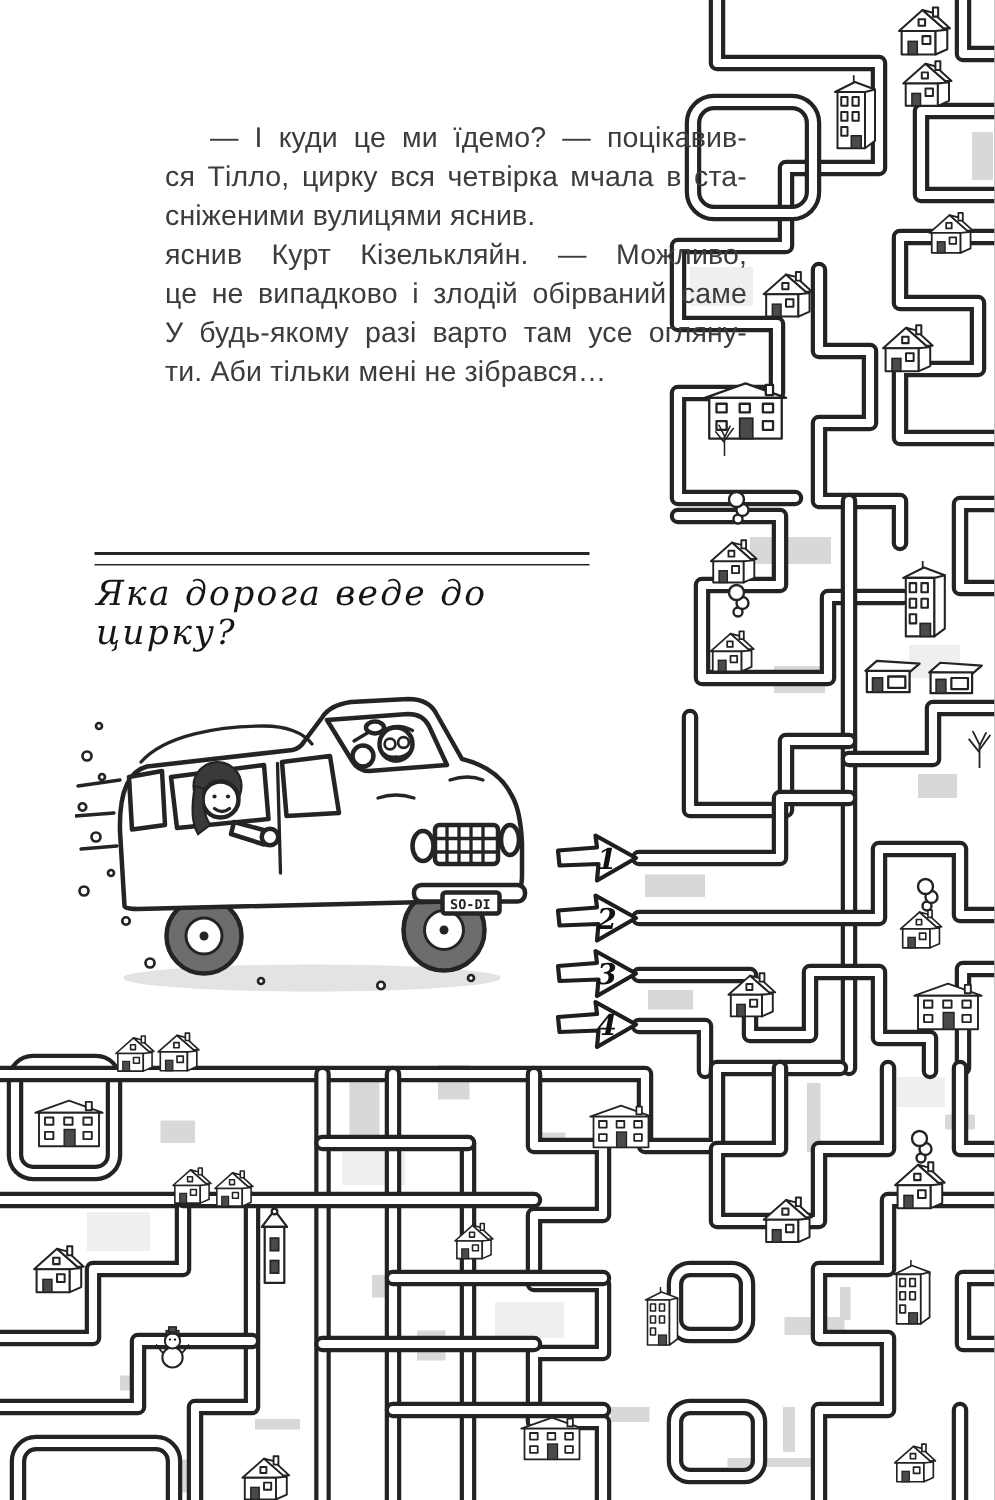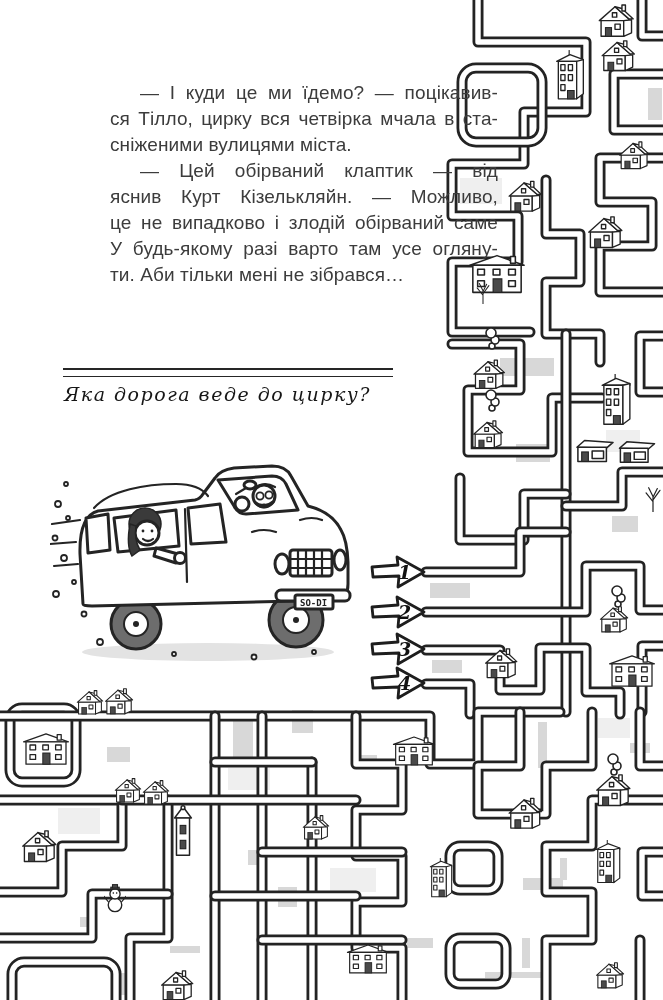--- a/index.html
+++ b/index.html
@@ -8,21 +8,21 @@
   
   .story{position:absolute;left:63px;top:80px;width:388px;color:#3c3c3c;
          font-size:19px;line-height:26px;letter-spacing:.1px;margin-left:47px;}
   .ln{white-space:nowrap;}
   .jl{text-align:justify;text-align-last:justify;}
   .ind{padding-left:30px;}
   
   .rule{position:absolute;left:63px;top:368px;width:330px;height:6px;
         border-top:2.5px solid #262626;border-bottom:1.8px solid #262626;}
   .question{position:absolute;left:64px;top:383px;width:360px;color:#161616;
-            font-family:"DejaVu Serif",serif;font-style:italic;font-size:19px;
+            font-family:"DejaVu Serif",serif;font-style:italic;font-size:23px;
             letter-spacing:1.5px;}
   
   svg.maze{position:absolute;left:0;top:0;}
   .road{fill:none;stroke:#232323;stroke-width:11;stroke-linejoin:round;stroke-linecap:round;}
   .core{stroke:#ffffff;stroke-width:5.4;}
   .gb{fill:#d8d8d8;stroke:none;}
   .gbl{fill:#efefef;stroke:none;}
   .hl{fill:#ffffff;stroke:#232323;stroke-width:1.6;stroke-linejoin:round;}
   .hd{fill:#4a4a4a;stroke:#232323;stroke-width:1.2;}
   .hthin{fill:none;stroke:#232323;stroke-width:1.4;stroke-linecap:round;}
@@ -271,22 +271,21 @@
       <use href="#ht" x="424" y="858" width="34" height="40"></use>
       <use href="#hw2" x="346" y="940" width="44" height="38"></use>
       <use href="#hs" x="593" y="960" width="32" height="32"></use>
       <use href="#hs" x="156" y="970" width="40" height="32"></use>
     </g>
   </svg>
 
   <div class="story">
     <div class="ln jl ind">— І куди це ми їдемо? — поцікавив-</div>
     <div class="ln jl">ся Тілло, цирку вся четвірка мчала в ста-</div>
-    <div class="ln">сніженими вулицями міста.</div>
-    <div class="ln jl ind">— Цей обірваний клаптик — від</div>
+    <div class="ln">сніженими вулицями яснив.</div>
     <div class="ln jl">яснив Курт Кізелькляйн. — Можливо,</div>
     <div class="ln jl">це не випадково і злодій обірваний саме</div>
     <div class="ln jl">У будь-якому разі варто там усе огляну-</div>
     <div class="ln">ти. Аби тільки мені не зібрався…</div>
   </div>
 
   <div class="rule"></div>
   <div class="question">Яка дорога веде до цирку?</div>
 
   <svg class="car" width="308" height="220" viewBox="0 0 308 220">

